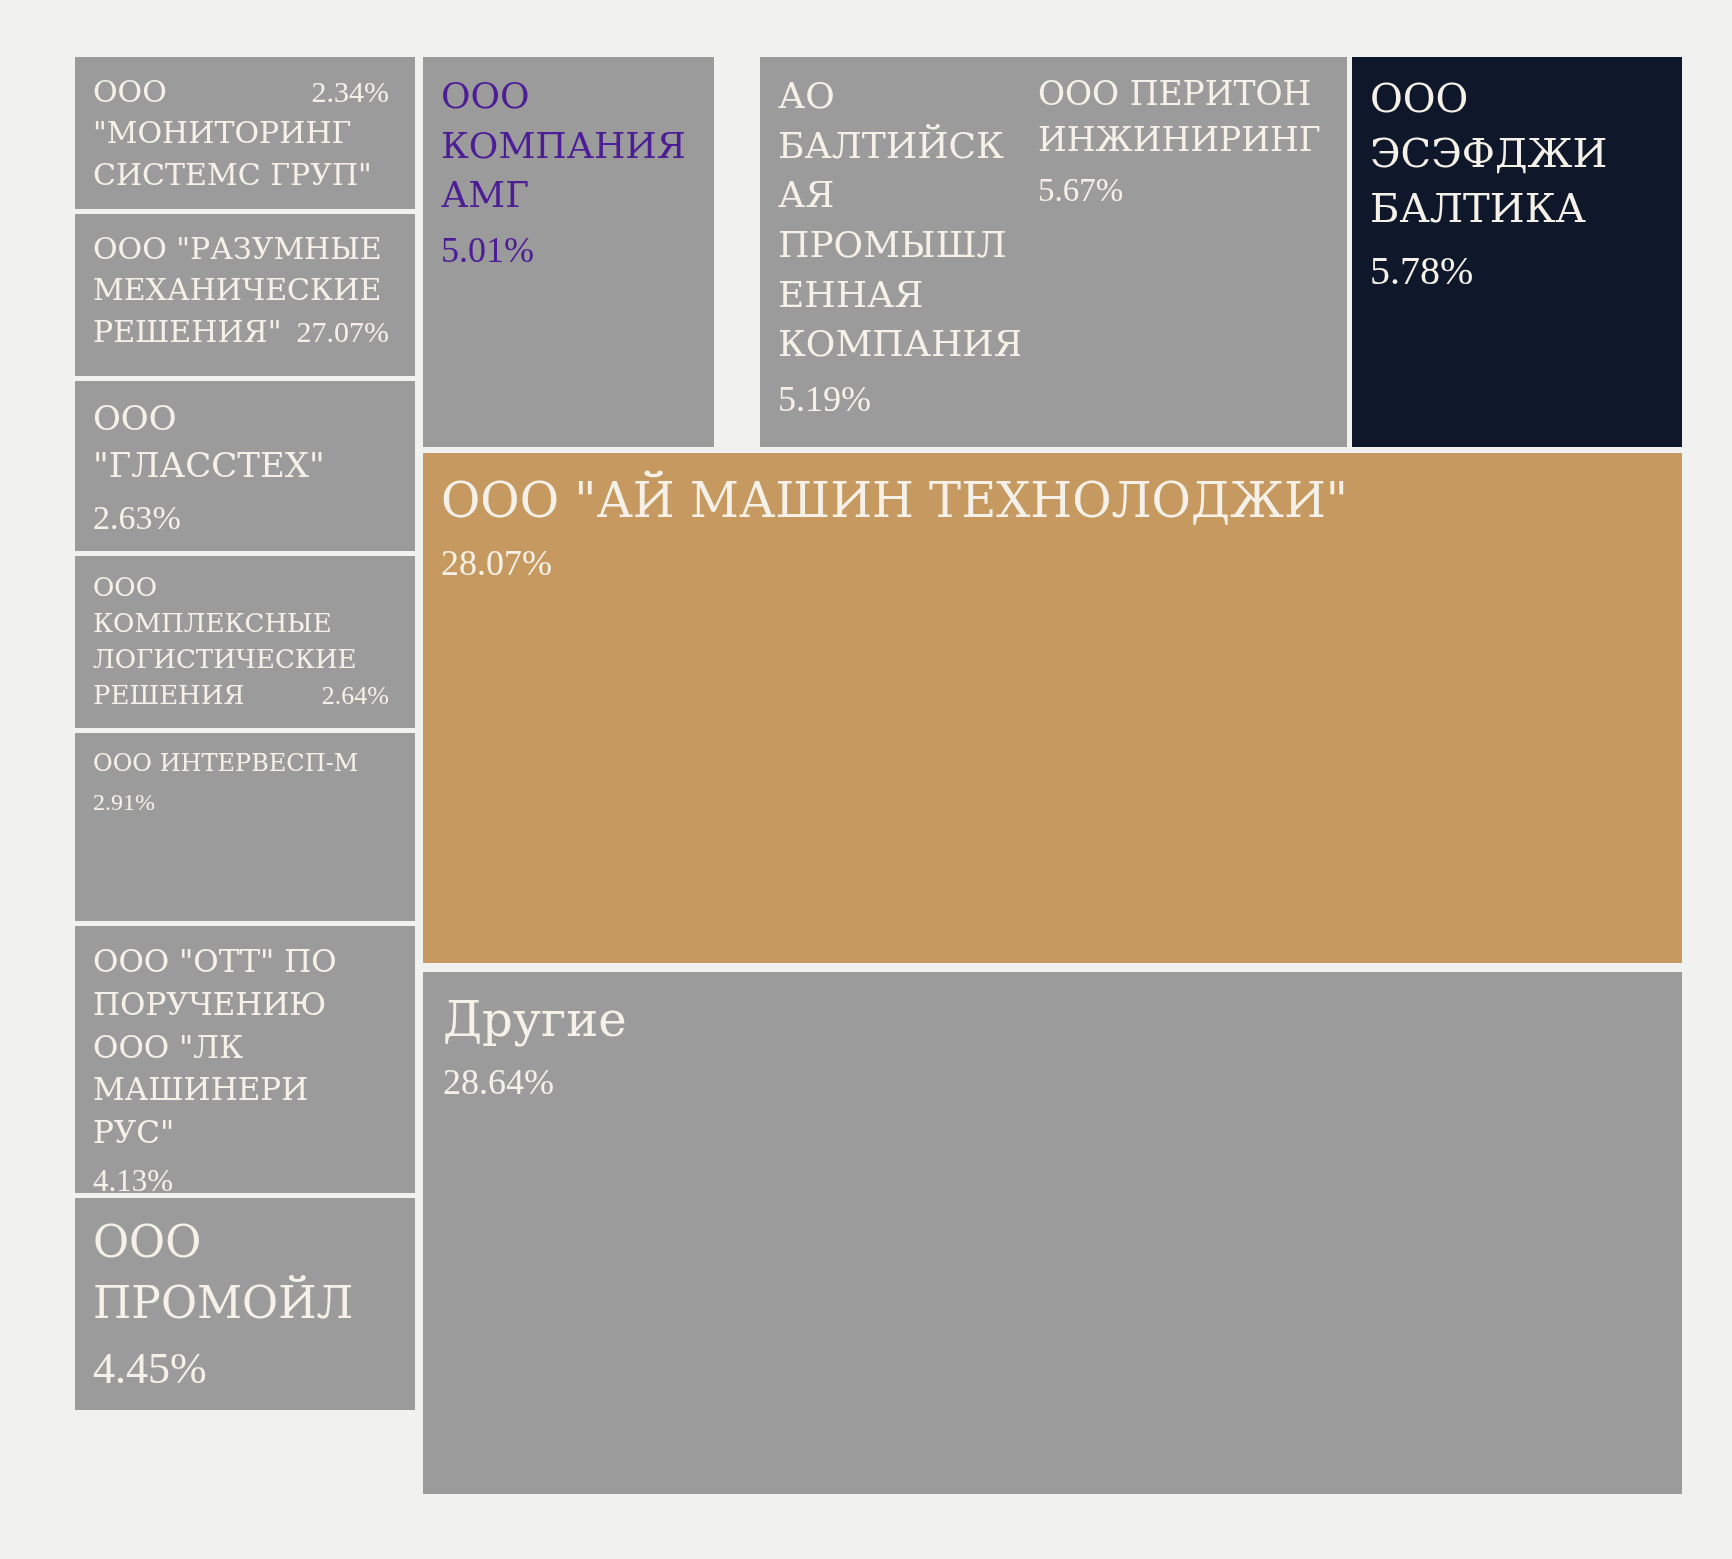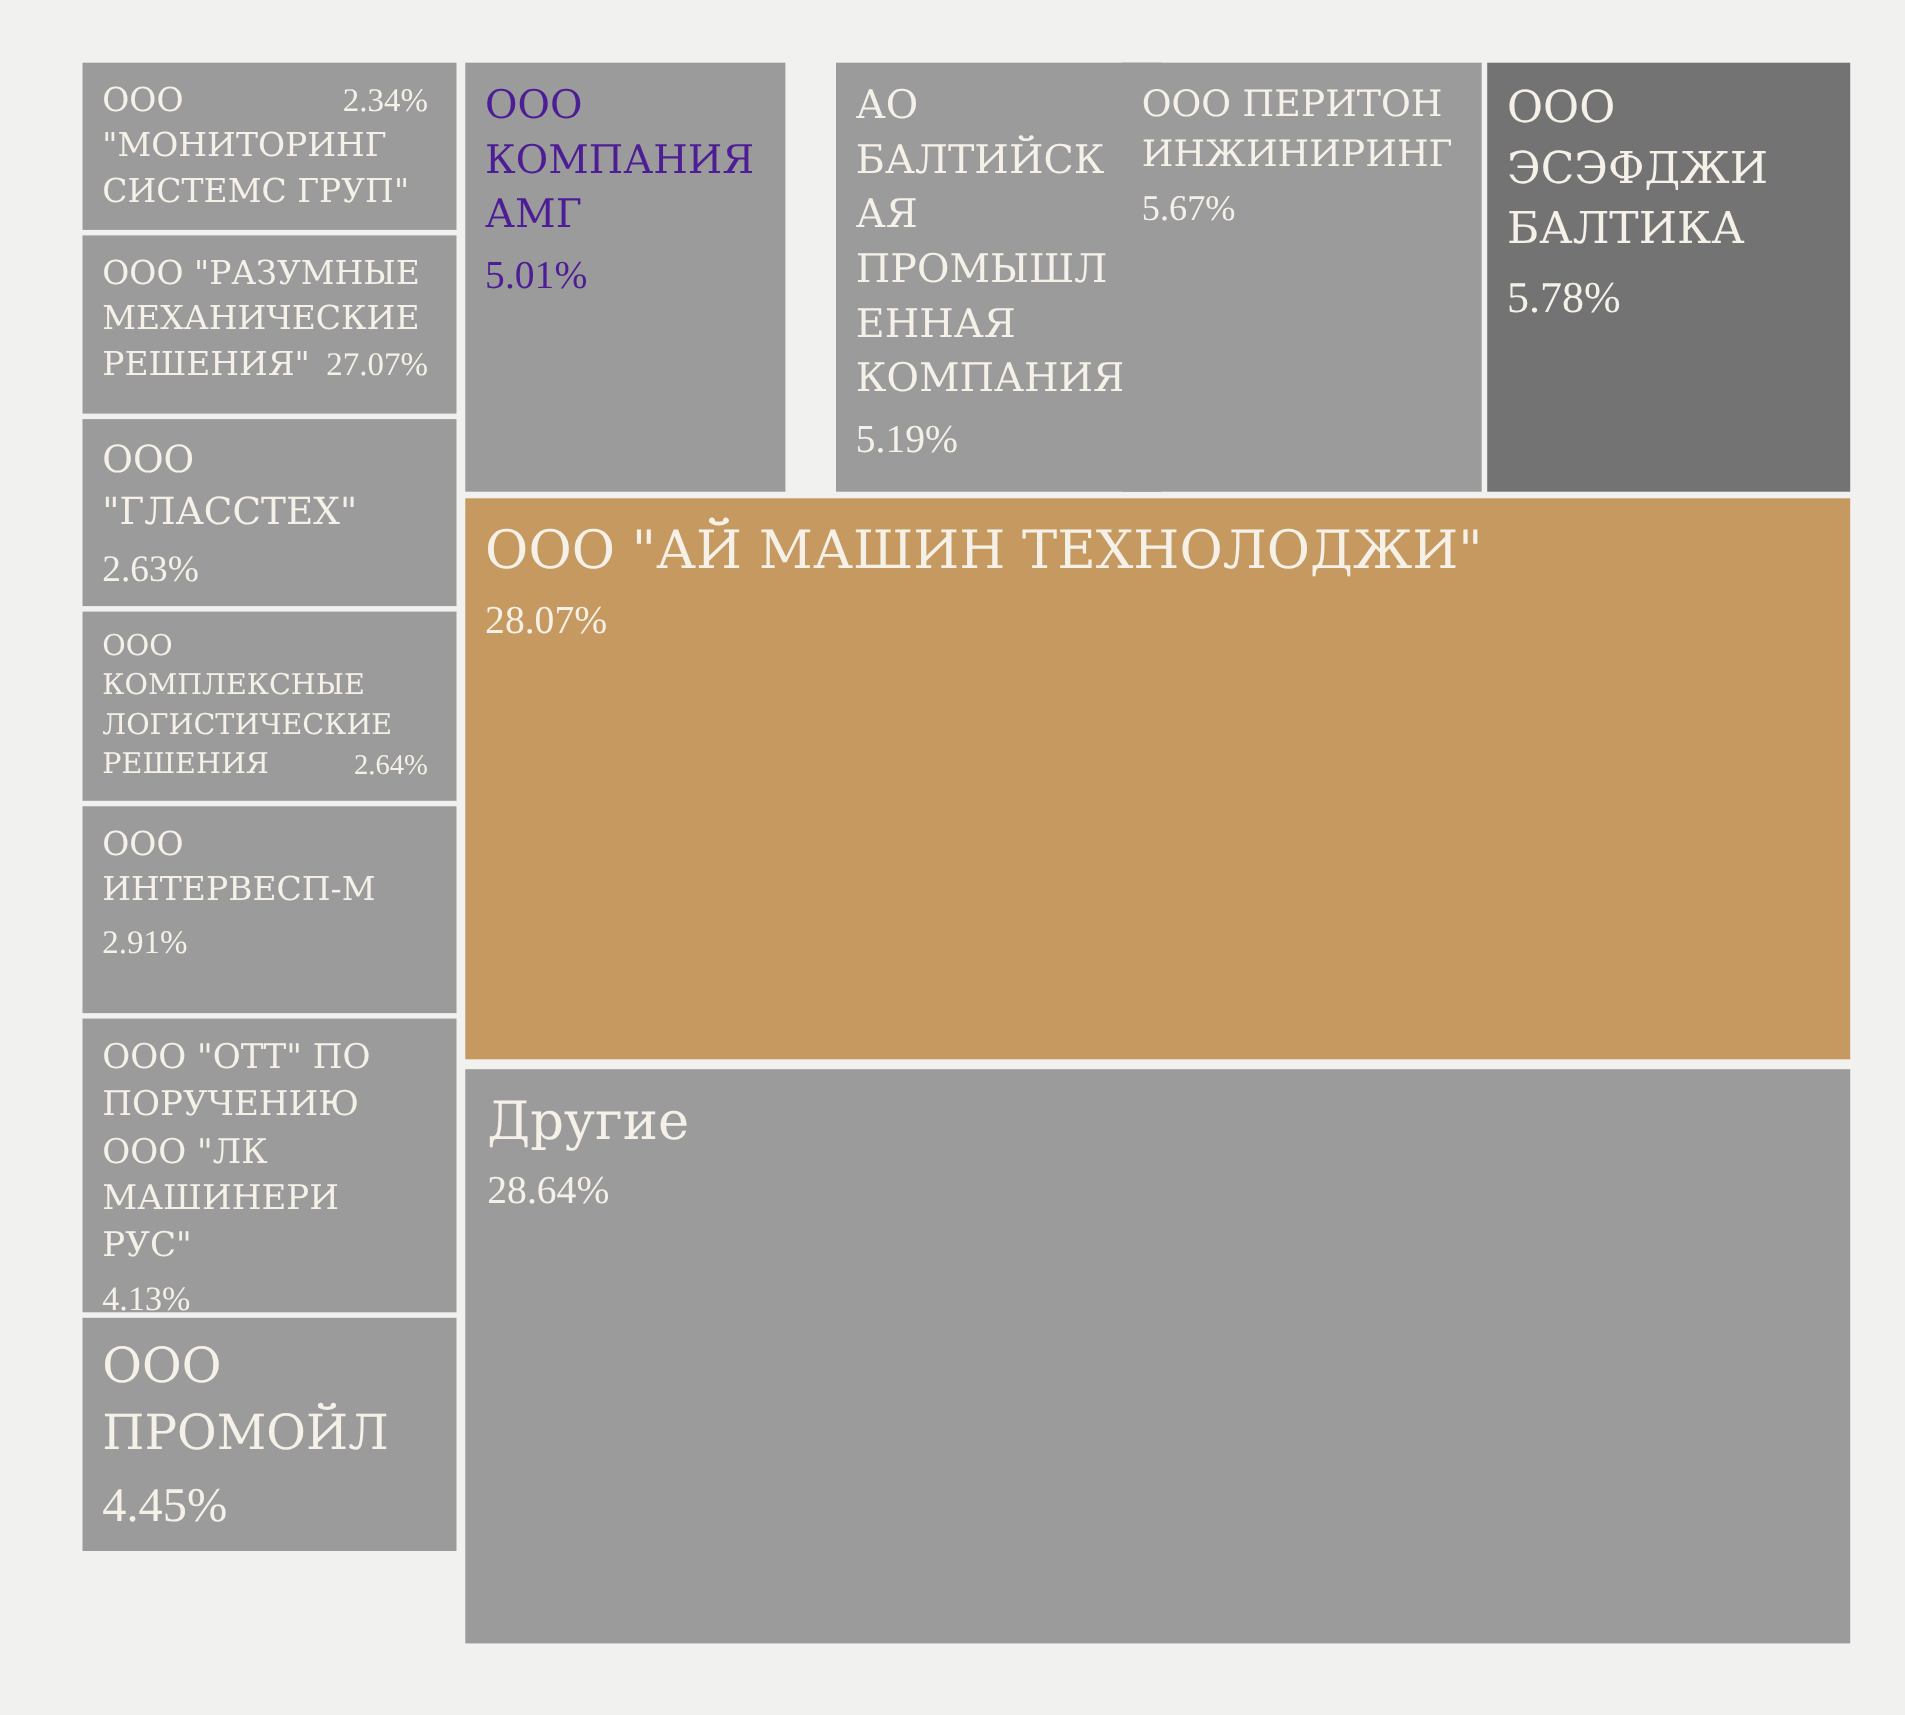--- a/index.html
+++ b/index.html
@@ -49,22 +49,22 @@
   }
 </style>
 </head>
 <body>
 
 <div id="treemap">
     <div class="tile" style="left: 75px; top: 57px; width: 340px; height: 152px; background: rgb(155, 155, 155); font-size: 30px; color: rgb(245, 241, 232);"><span class="val fr">2.34%</span><span class="name">ООО "МОНИТОРИНГ СИСТЕМС ГРУП"</span></div>
     <div class="tile" style="left: 75px; top: 214px; width: 340px; height: 162px; background: rgb(155, 155, 155); font-size: 30px; color: rgb(245, 241, 232);"><span class="name">ООО "РАЗУМНЫЕ МЕХАНИЧЕСКИЕ РЕШЕНИЯ"</span><span class="val fr">27.07%</span></div>
     <div class="tile" style="left: 75px; top: 381px; width: 340px; height: 170px; background: rgb(155, 155, 155); font-size: 34px; color: rgb(245, 241, 232);"><span class="name">ООО "ГЛАССТЕХ"</span><span class="val block">2.63%</span></div>
     <div class="tile" style="left: 75px; top: 556px; width: 340px; height: 172px; background: rgb(155, 155, 155); font-size: 26px; color: rgb(245, 241, 232);"><span class="name">ООО КОМПЛЕКСНЫЕ ЛОГИСТИЧЕСКИЕ РЕШЕНИЯ</span><span class="val fr">2.64%</span></div>
-    <div class="tile" style="left: 75px; top: 733px; width: 340px; height: 188px; background: rgb(155, 155, 155); font-size: 30px; color: rgb(245, 241, 232);"><span class="name">ООО ИНТЕРВЕСП-М</span><span class="val block">2.91%</span></div>
+    <div class="tile" style="left: 75px; top: 733px; width: 340px; height: 188px; background: rgb(155, 155, 155); font-size: 24px; color: rgb(245, 241, 232);"><span class="name">ООО ИНТЕРВЕСП-М</span><span class="val block">2.91%</span></div>
     <div class="tile" style="left: 75px; top: 926px; width: 340px; height: 267px; background: rgb(155, 155, 155); font-size: 31px; color: rgb(245, 241, 232);"><span class="name">ООО "ОТТ" ПО ПОРУЧЕНИЮ ООО "ЛК МАШИНЕРИ РУС"</span><span class="val block">4.13%</span></div>
     <div class="tile" style="left: 75px; top: 1198px; width: 340px; height: 212px; background: rgb(155, 155, 155); font-size: 44px; color: rgb(245, 241, 232);"><span class="name">ООО ПРОМОЙЛ</span><span class="val block">4.45%</span></div>
     <div class="tile" style="left: 423px; top: 57px; width: 291px; height: 390px; background: rgb(155, 155, 155); font-size: 36px; color: #4c1d95;"><span class="name">ООО КОМПАНИЯ АМГ</span><span class="val block">5.01%</span></div>
     <div class="tile" style="left: 760px; top: 57px; width: 296px; height: 390px; background: rgb(155, 155, 155); font-size: 36px; color: rgb(245, 241, 232);"><span class="name">АО БАЛТИЙСКАЯ ПРОМЫШЛЕННАЯ КОМПАНИЯ</span><span class="val block">5.19%</span></div>
     <div class="tile" style="left: 1020px; top: 57px; width: 327px; height: 390px; background: rgb(155, 155, 155); font-size: 33px; color: rgb(245, 241, 232);"><span class="name">ООО ПЕРИТОН ИНЖИНИРИНГ</span><span class="val block">5.67%</span></div>
-    <div class="tile" style="left: 1352px; top: 57px; width: 330px; height: 390px; background: #737373; font-size: 40px; color: rgb(245, 241, 232);"><span class="name">ООО ЭСЭФДЖИ БАЛТИКА</span><span class="val block">5.78%</span></div>
+    <div class="tile" style="left: 1352px; top: 57px; width: 330px; height: 390px; background: #0f172a; font-size: 40px; color: rgb(245, 241, 232);"><span class="name">ООО ЭСЭФДЖИ БАЛТИКА</span><span class="val block">5.78%</span></div>
     <div class="tile" style="left: 423px; top: 453px; width: 1259px; height: 510px; background: rgb(197, 153, 95); font-size: 48px; color: rgb(245, 241, 232);"><span class="name">ООО "АЙ МАШИН ТЕХНОЛОДЖИ"</span><span class="val block" style="font-size: 36px;">28.07%</span></div>
     <div class="tile" style="left: 423px; top: 972px; width: 1259px; height: 522px; background: rgb(155, 155, 155); font-size: 48px; color: rgb(245, 241, 232); padding-left: 20px;"><span class="name">Другие</span><span class="val block" style="font-size: 36px;">28.64%</span></div>
   </div>
 
 </body></html>

